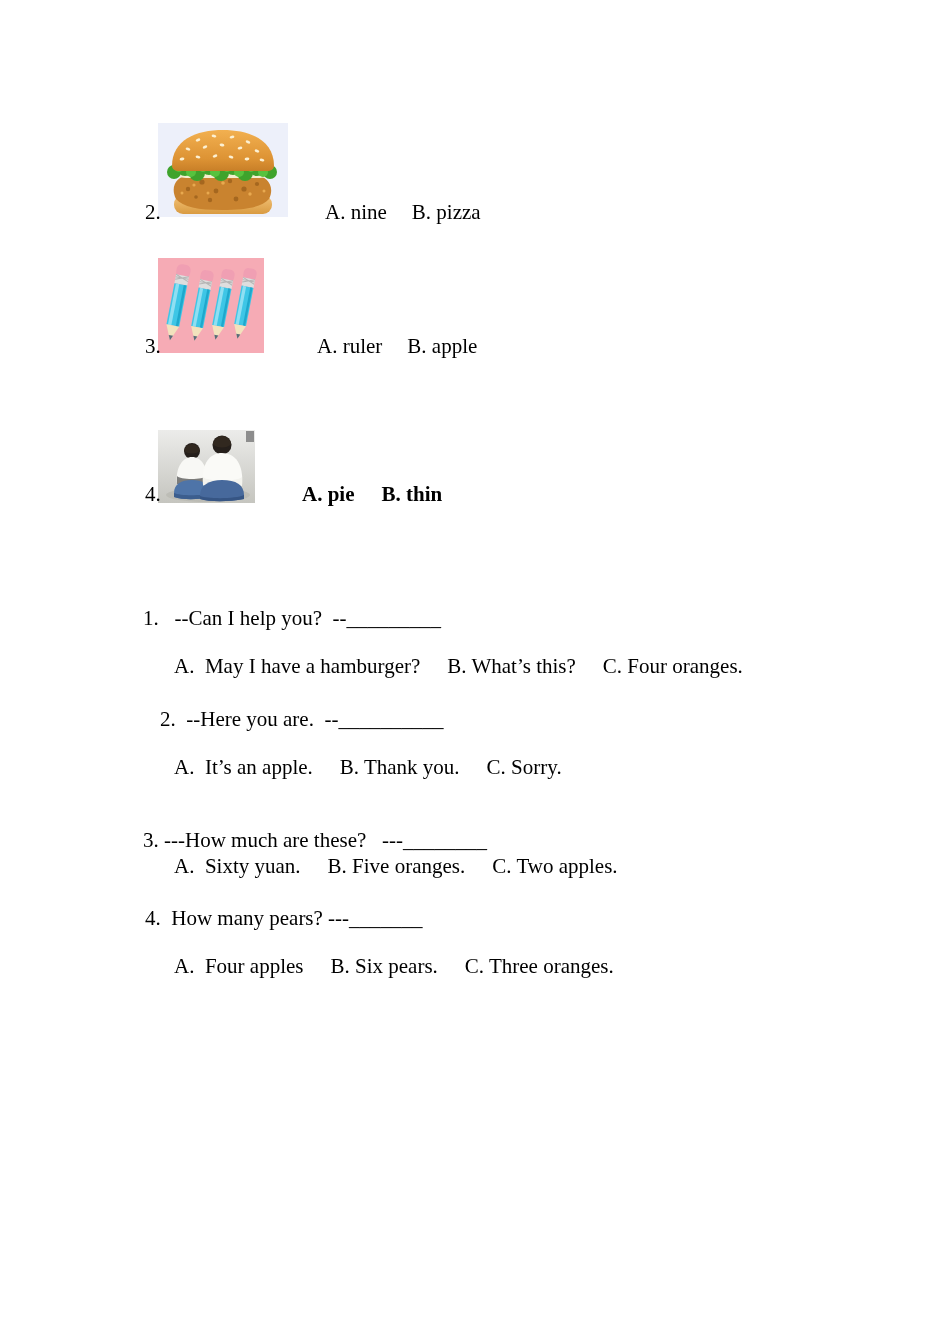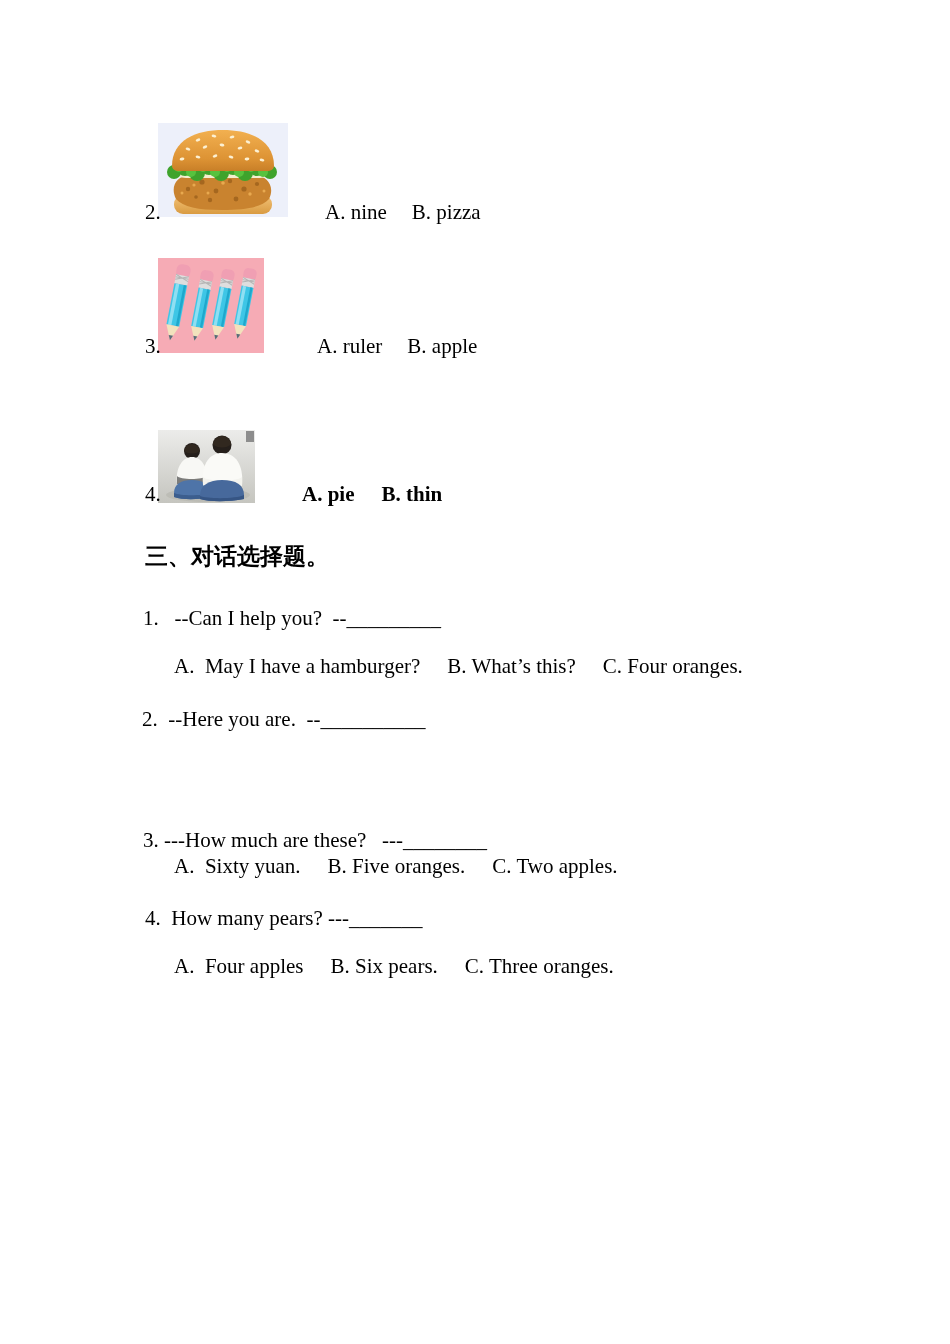--- a/index.html
+++ b/index.html
@@ -170,26 +170,26 @@
       <path d="M45 47 C50 52 79 52 84 47 L84 56 L45 56 Z" fill="#ebebe6" opacity="0.5"></path>
       <path d="M42 66 C42 55 51 50 64 50 C78 50 86 55 86 65 L86 69 C70 72 52 72 42 69 Z" fill="#47699c"></path>
       <path d="M42 66 C50 69 78 69 86 65 L86 69 C70 72 52 72 42 69 Z" fill="#365584"></path>
 
       <rect x="88" y="1" width="8" height="11" fill="#8d8d8d"></rect>
     </svg>
   </figure>
   <span class="line" style="left:145px; top:481px;">4.</span>
   <span class="line bold opts-tight" style="left:302px; top:481px;"><span class="opt">A. pie</span><span class="opt">B. thin</span></span>
 
-  <span class="heading" style="left:145px; top:541px;">三、对话选择题。</span>
 
   <span class="line" style="left:143px; top:605px;text-align:right;">1.   --Can I help you?  --_________</span>
   <span class="line choice-row" style="left:174px; top:653px;"><span class="opt">A.  May I have a hamburger?</span><span class="opt">B. What’s this?</span><span class="opt">C. Four oranges.</span></span>
 
-  <span class="line" style="left:142px; top:706px;">2.  --Here you are.  --__________</span>
+  <span class="line" style="left:160px; top:706px;">2.  --Here you are.  --__________</span>
+  <span class="line choice-row" style="left:174px; top:754px;"><span class="opt">A.  It’s an apple.</span><span class="opt">B. Thank you.</span><span class="opt">C. Sorry.</span></span>
 
   <span class="line" style="left:143px; top:827px;">3. ---How much are these?   ---________</span>
   <span class="line choice-row" style="left:174px; top:853px;"><span class="opt">A.  Sixty yuan.</span><span class="opt">B. Five oranges.</span><span class="opt">C. Two apples.</span></span>
 
   <span class="line" style="left:145px; top:905px;">4.  How many pears? ---_______</span>
   <span class="line choice-row" style="left:174px; top:953px;"><span class="opt">A.  Four apples</span><span class="opt">B. Six pears.</span><span class="opt">C. Three oranges.</span></span>
 
 </div>
 
 </body></html>

